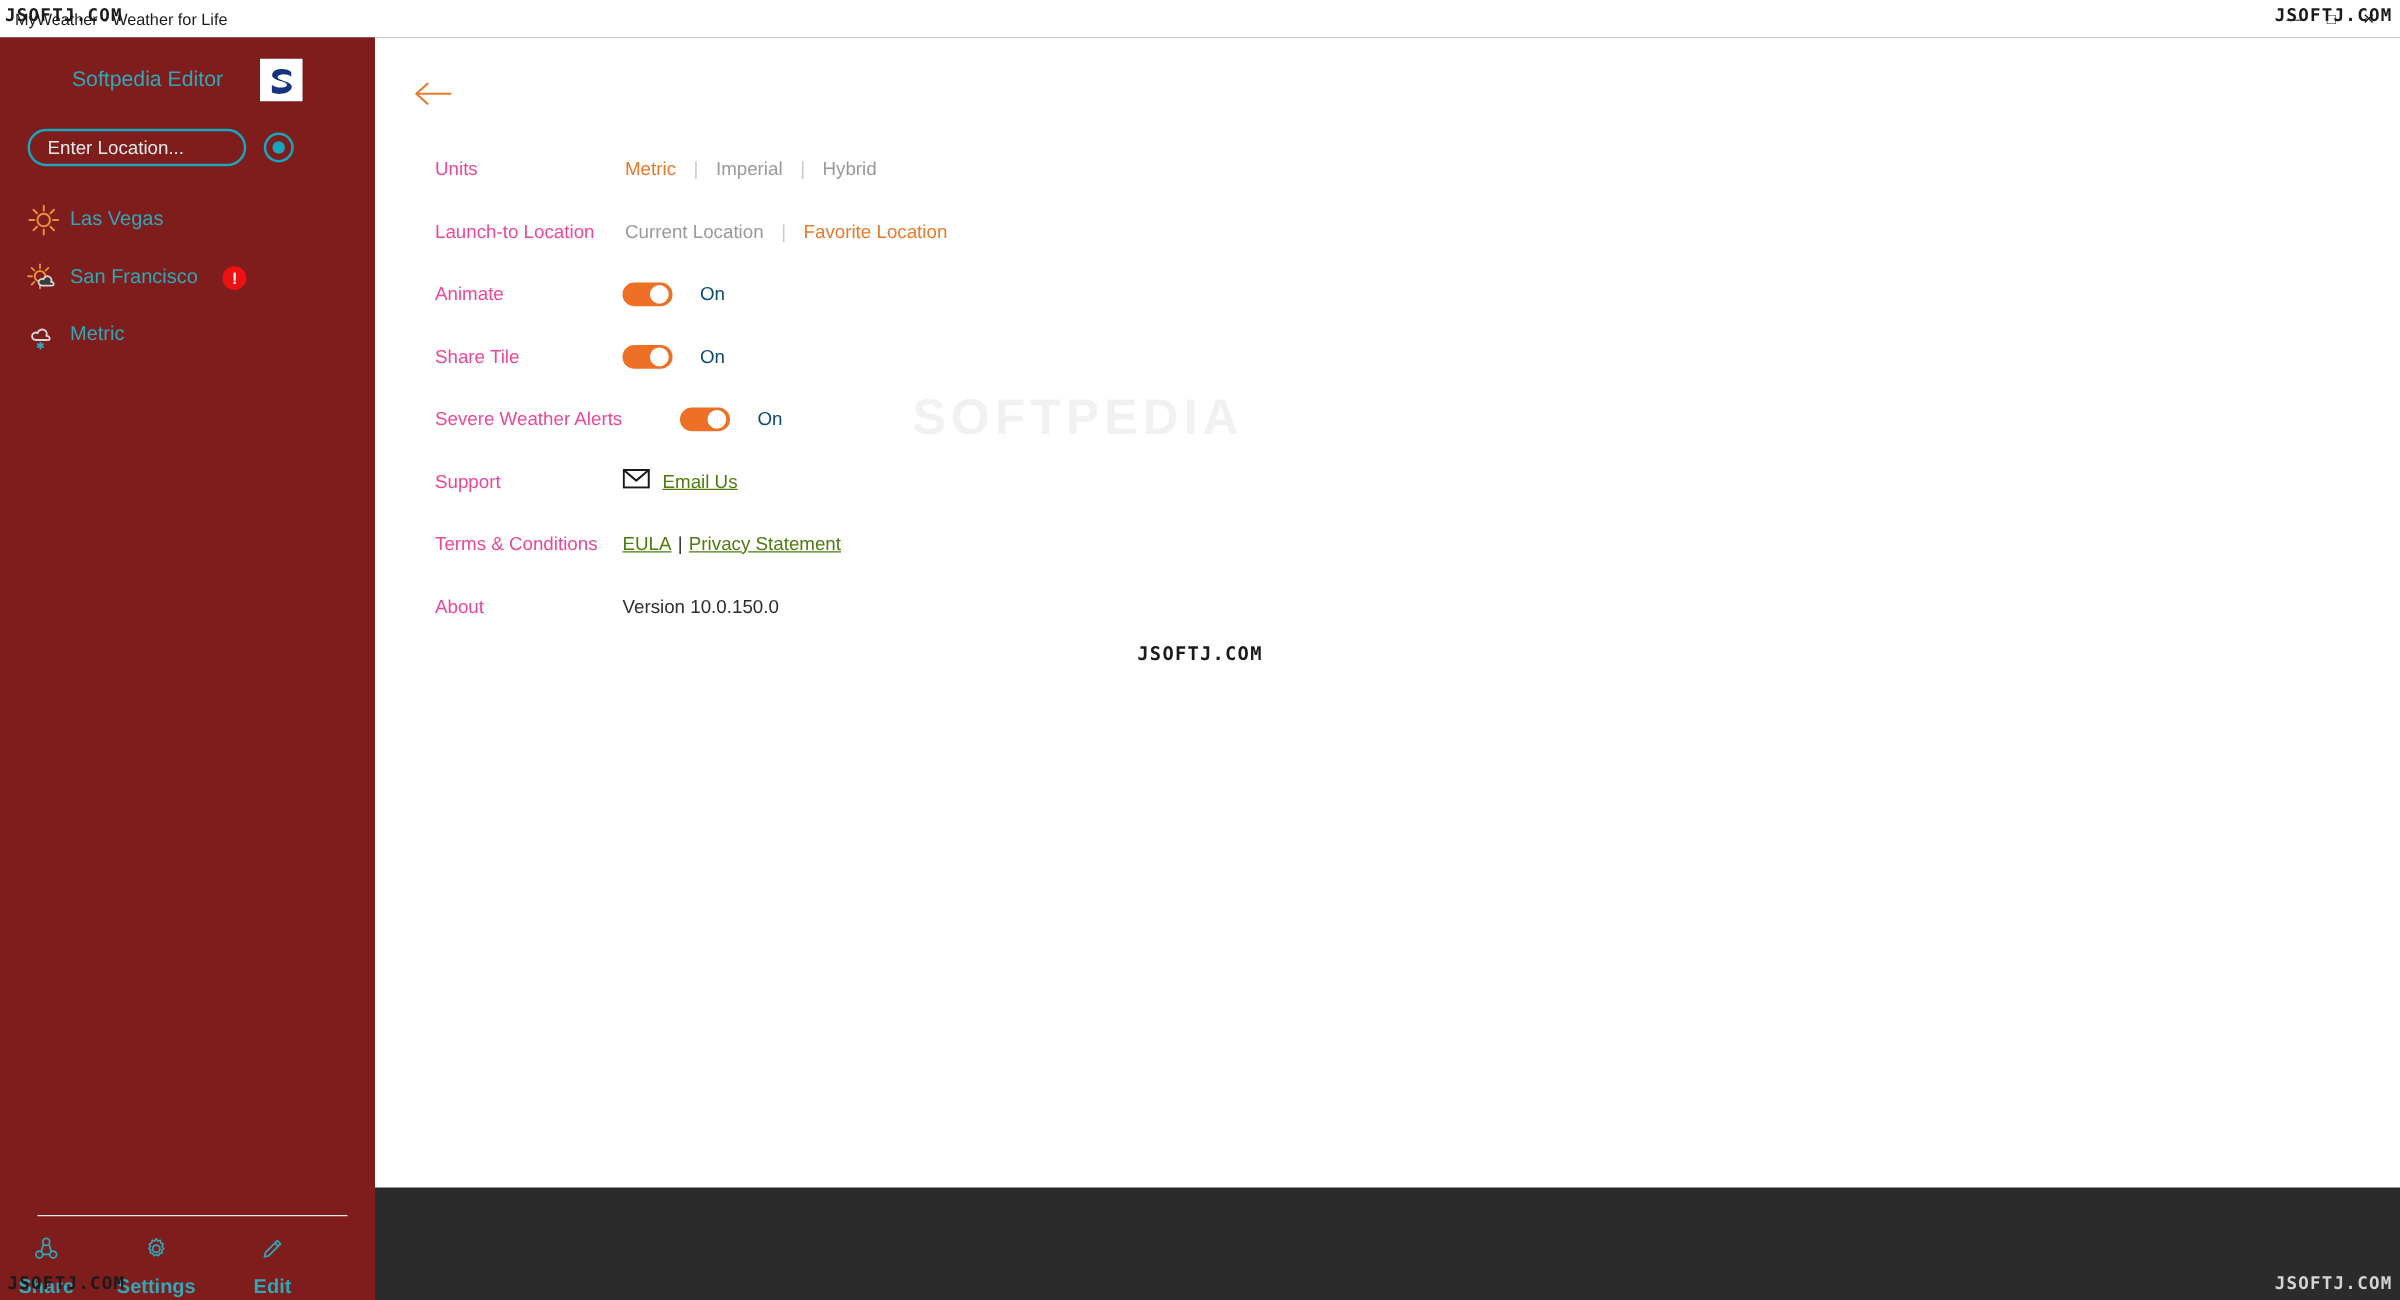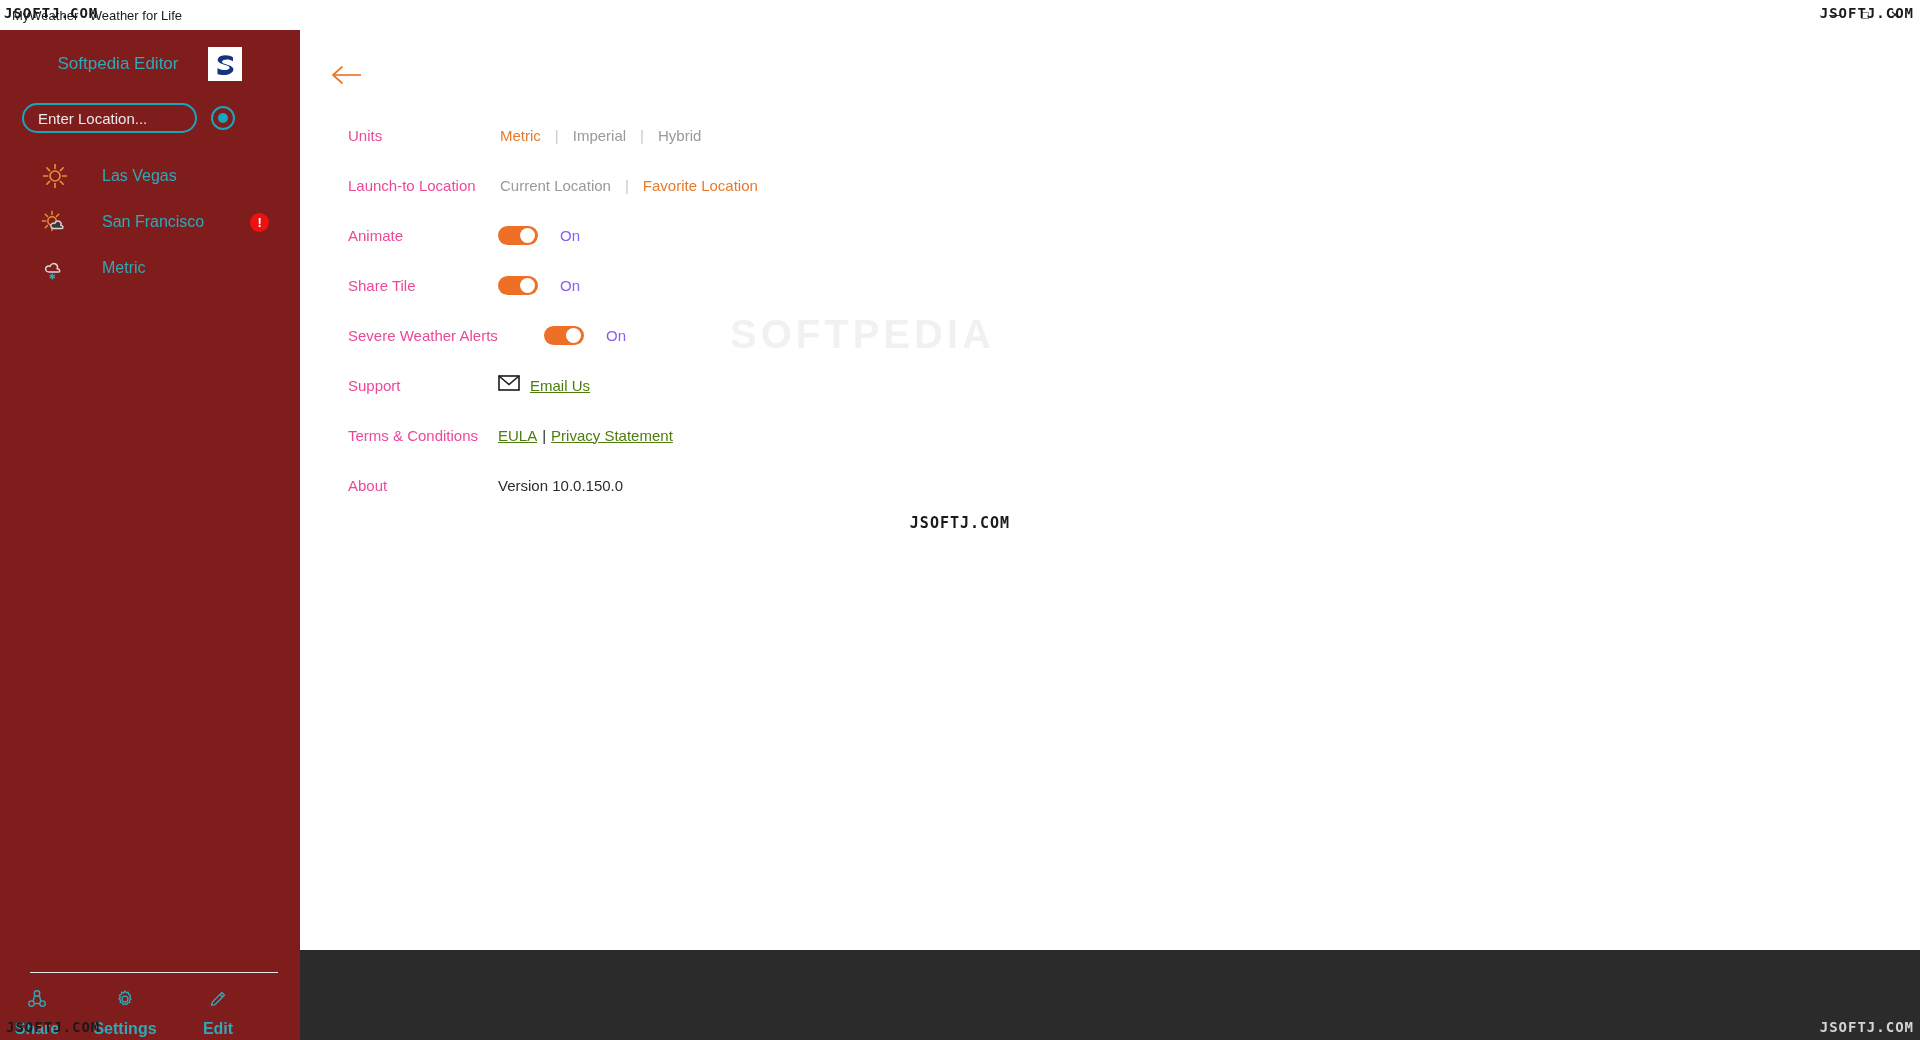--- a/index.html
+++ b/index.html
@@ -121,22 +121,22 @@
     width: 10px; height: 10px;
     border-radius: 50%;
     background: #17a7bd;
   }
 
   .loc-list { margin-top: 20px; }
   .loc-item {
     display: flex;
     align-items: center;
     height: 46px;
-    padding-left: 40px;
-    gap: 32px;
+    padding-left: 20px;
+    gap: 6px;
   }
   .loc-icon { width: 30px; height: 30px; flex: none; }
   .loc-name {
     color: #2fa8b8;
     font-size: 16px;
     white-space: nowrap;
   }
   .alert-badge {
     width: 19px; height: 19px;
     border-radius: 50%;
@@ -251,21 +251,21 @@
     top: 2px;
     right: 3px;
     width: 15px;
     height: 15px;
     border-radius: 50%;
     background: #ffffff;
   }
   .toggle-state {
     margin-left: 22px;
     font-size: 15px;
-    color: #8b5cf6;
+    color: #0c4a6e;
   }
 
   .mail-icon { margin-right: 10px; }
   .link {
     font-size: 15px;
     color: #4d7c0f;
     text-decoration: underline;
   }
   .link-sep {
     font-size: 15px;

